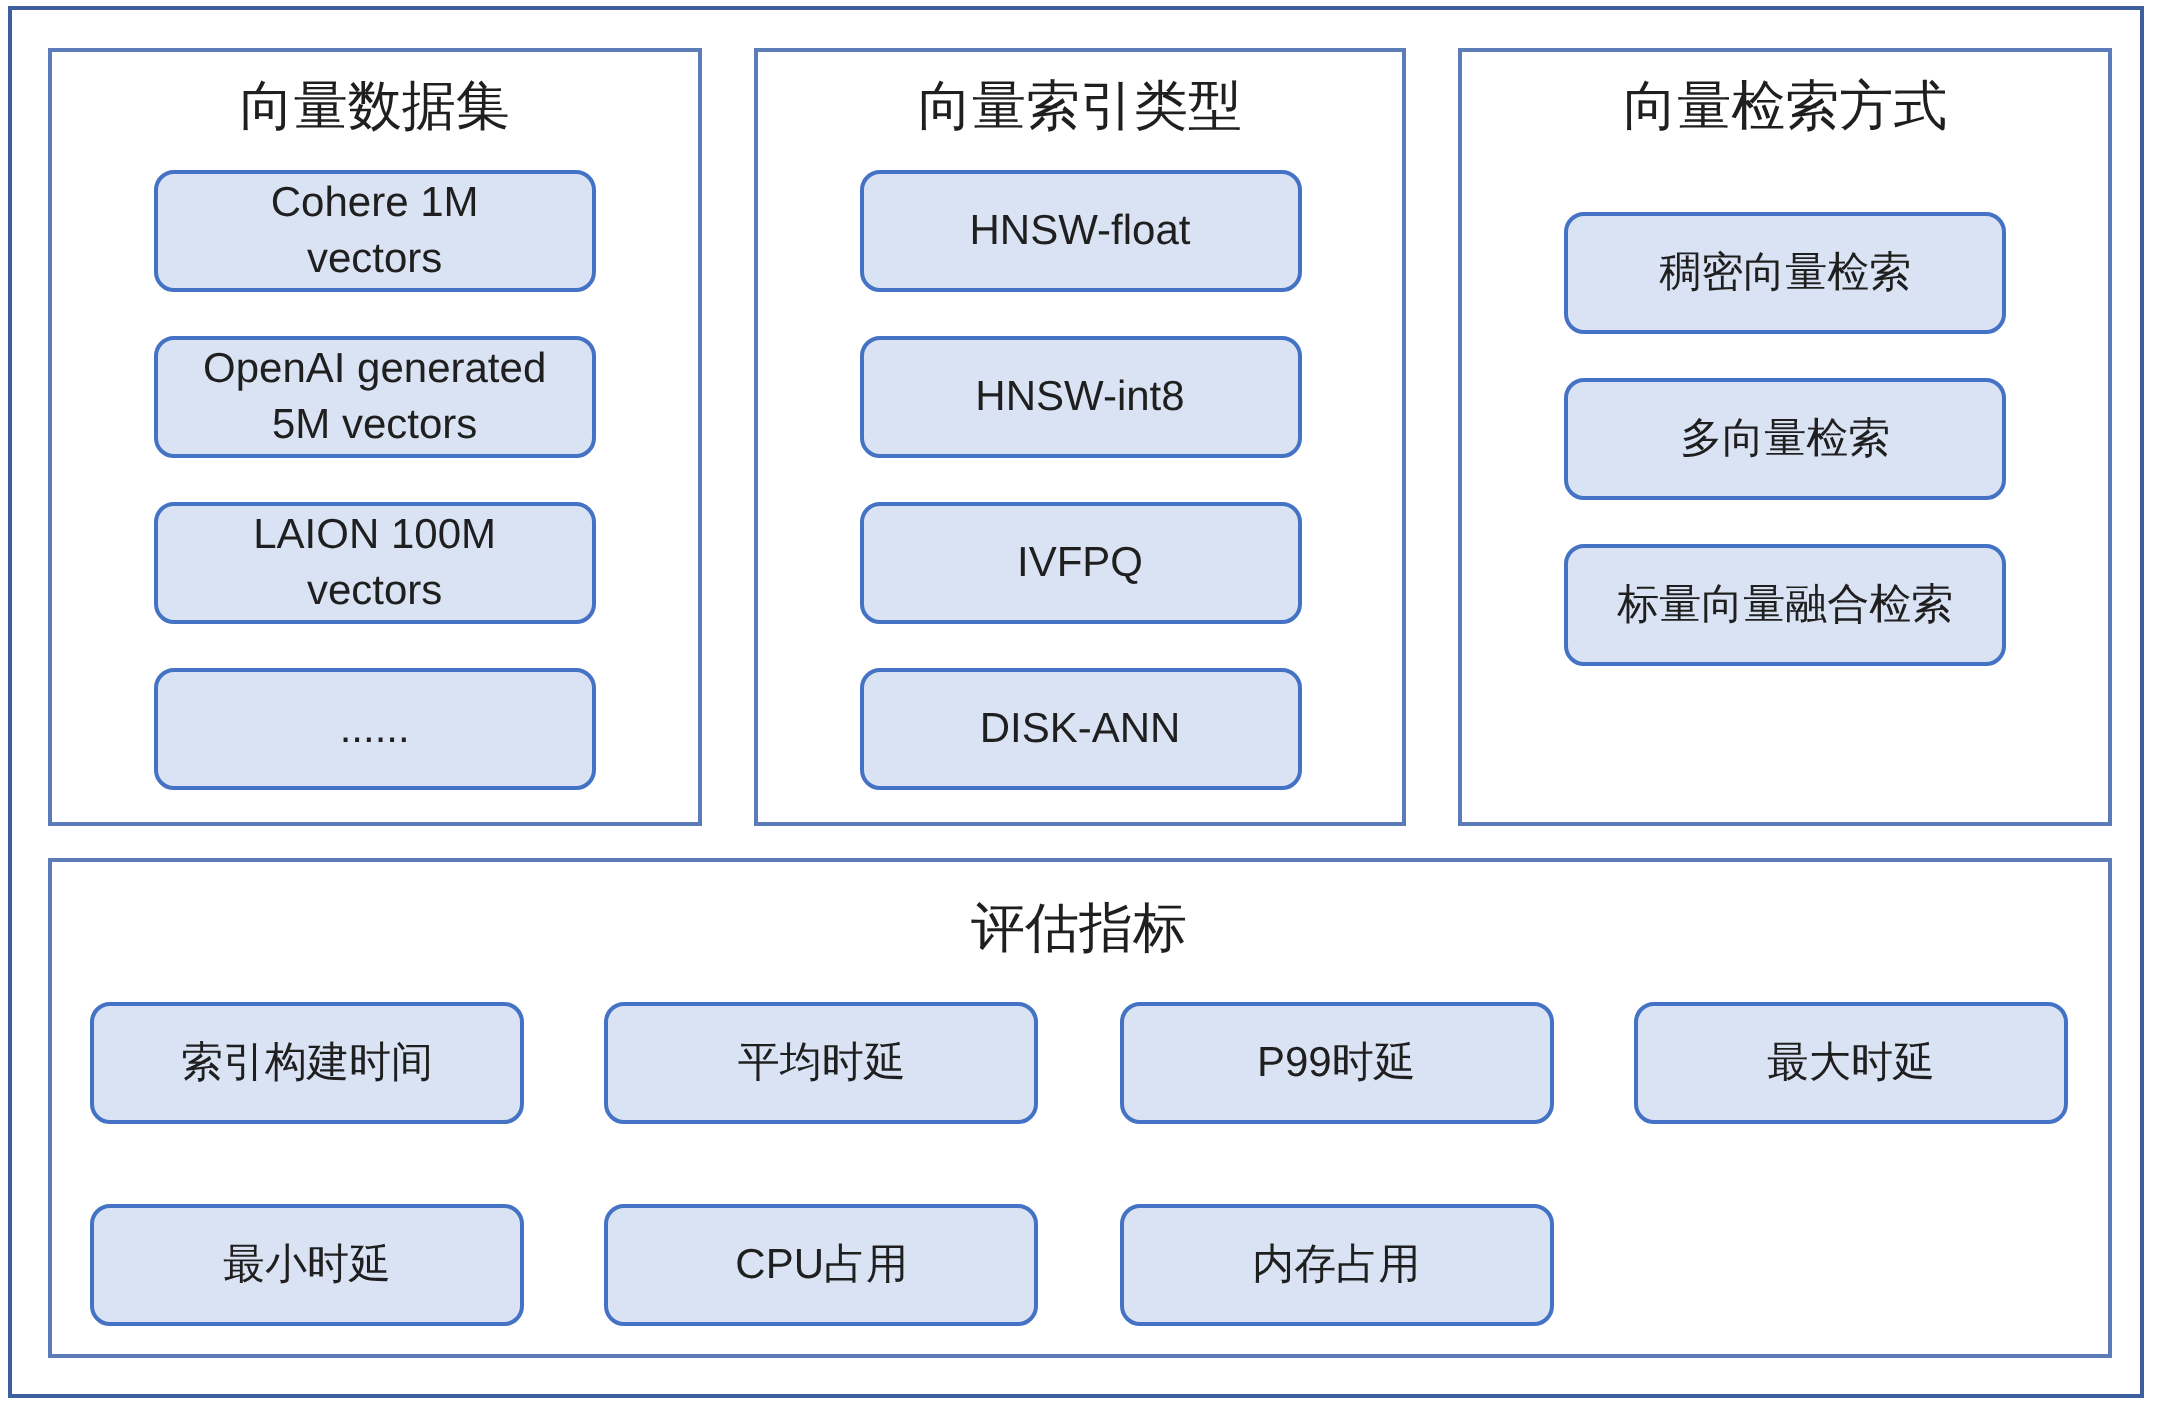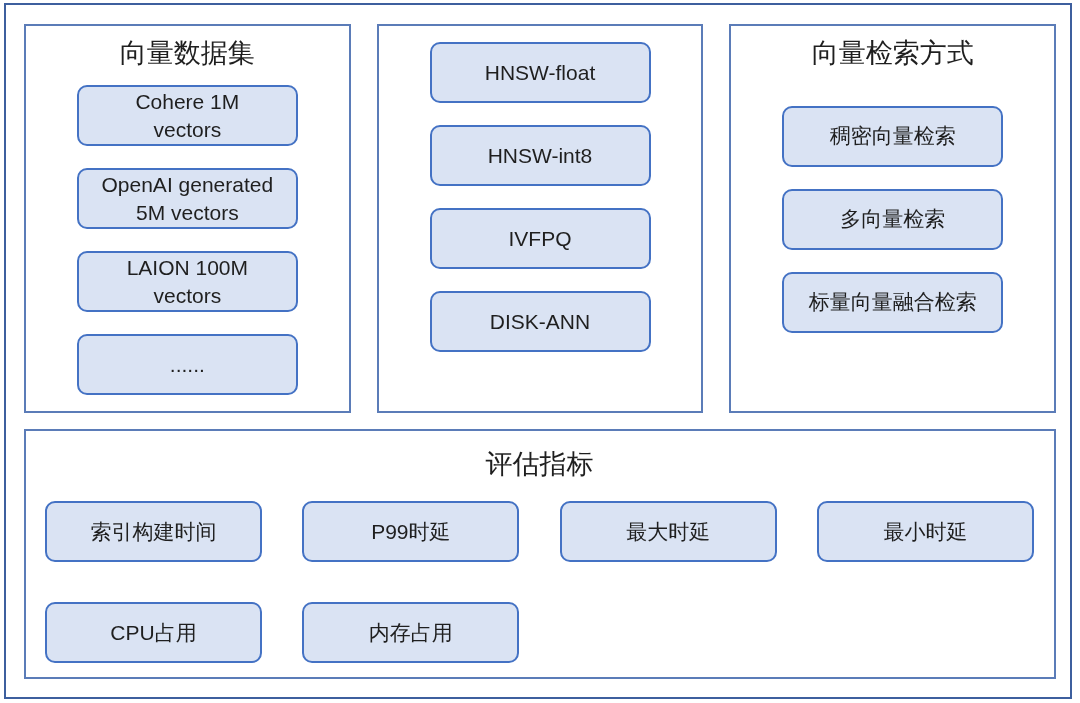--- a/index.html
+++ b/index.html
@@ -104,20 +104,21 @@
 vectors</div>
         <div class="box">OpenAI generated
 5M vectors</div>
         <div class="box">LAION 100M
 vectors</div>
         <div class="box">......</div>
       </div>
     </section>
 
     <section class="panel">
+      <h2 class="panel-title">向量索引类型</h2>
       <div class="items">
         <div class="box">HNSW-float</div>
         <div class="box">HNSW-int8</div>
         <div class="box">IVFPQ</div>
         <div class="box">DISK-ANN</div>
       </div>
     </section>
 
     <section class="panel panel-retrieval">
       <h2 class="panel-title">向量检索方式</h2>
@@ -127,20 +128,21 @@
         <div class="box">标量向量融合检索</div>
       </div>
     </section>
 
   </div>
 
   <section class="metrics">
     <h2 class="metrics-title">评估指标</h2>
     <div class="metrics-grid">
       <div class="box">索引构建时间</div>
+      <div class="box">平均时延</div>
       <div class="box">P99时延</div>
       <div class="box">最大时延</div>
       <div class="box">最小时延</div>
       <div class="box">CPU占用</div>
       <div class="box">内存占用</div>
     </div>
   </section>
 
 </div>
 

